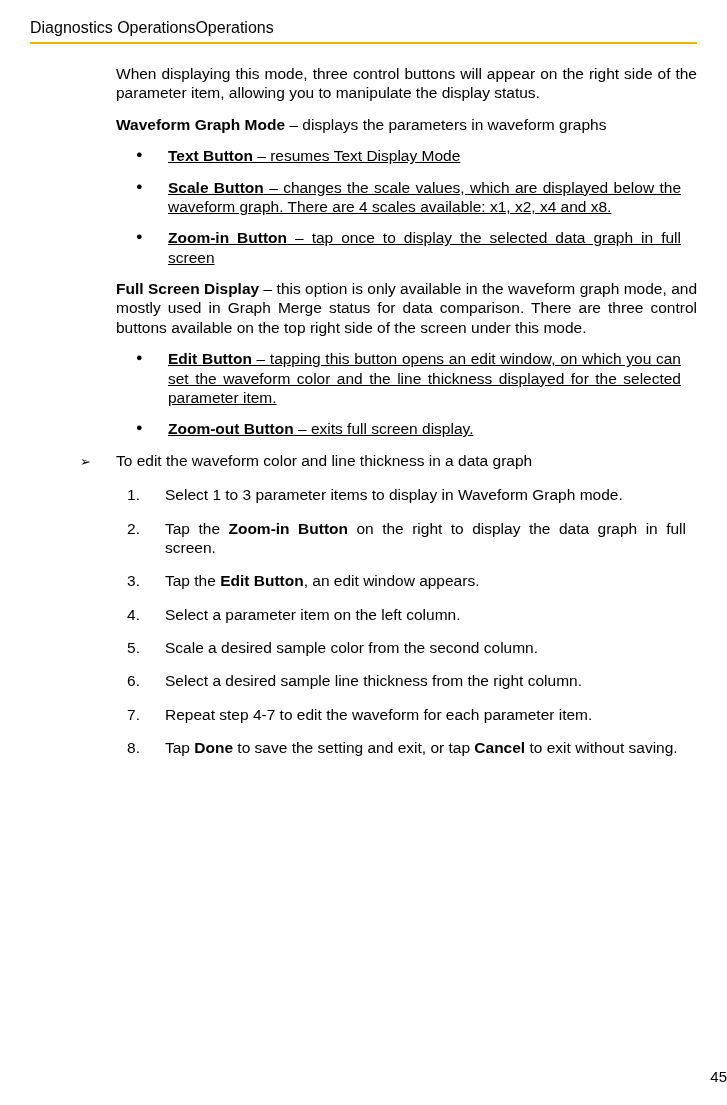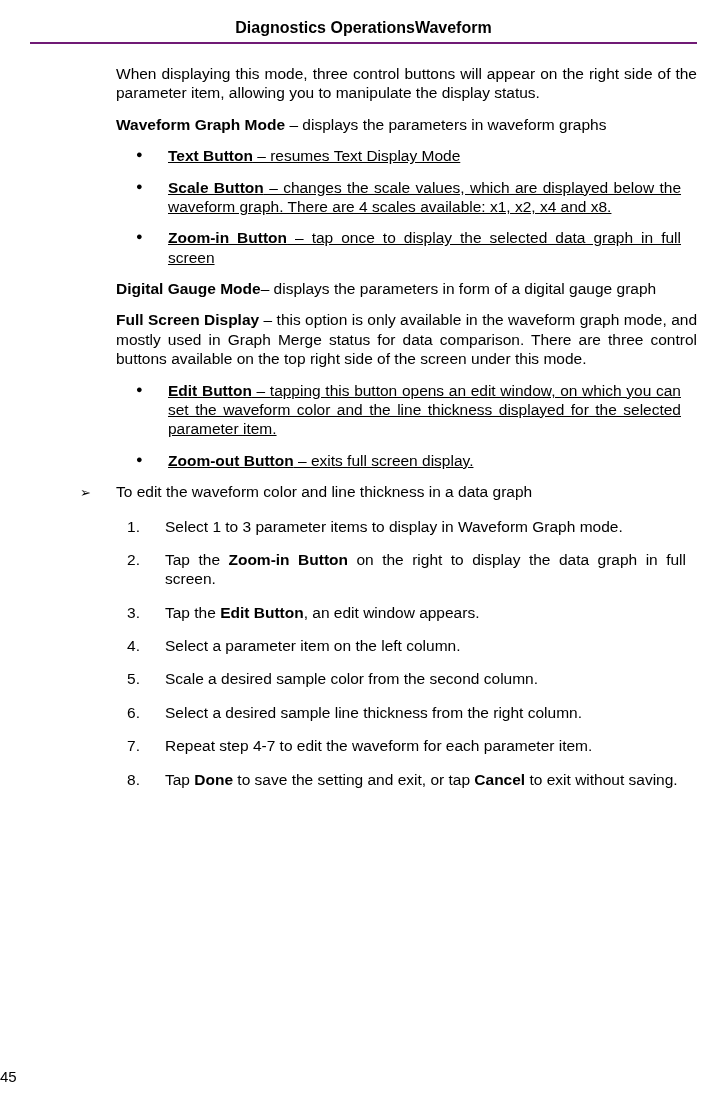--- a/index.html
+++ b/index.html
@@ -13,25 +13,25 @@
   }
   .page {
     width: 727px;
     height: 1105px;
     box-sizing: border-box;
     padding: 18px 30px 0 30px;
     position: relative;
   }
   .hdr {
     display: flex;
-    justify-content: center;
-    font-weight: bold;
+    justify-content: flex-start;
+    font-weight: normal;
     font-size: 16px;
     padding-bottom: 4px;
-    border-bottom: 2px solid #701a75;
+    border-bottom: 2px solid #eab308;
     margin-bottom: 20px;
   }
   .content {
     padding-left: 86px;
     padding-right: 0;
     text-align: justify;
   }
   .para { margin: 0 0 12px 0; }
   .bold { font-weight: bold; }
   .bullist { margin: 0 0 10px 0; padding: 0; }
@@ -74,51 +74,48 @@
     counter-increment: step;
     content: counter(step) ".";
     position: absolute;
     left: 0;
     top: 0;
   }
   .pageno {
     position: absolute;
     bottom: 18px;
     left: 0; right: 0;
-    text-align: left;
+    text-align: right;
     font-size: 15px;
   }
 </style>
 </head>
 <body>
 
 <div class="page">
 
   <div class="hdr">
     <span>Diagnostics Operations</span>
-    <span>Waveform</span>
+    <span>Operations</span>
   </div>
 
   <div class="content">
 
     <p class="para">When displaying this mode, three control buttons will appear on the right side of the parameter item, allowing you to manipulate the display status.</p>
 
     <p class="para">
       <span class="bold">Waveform Graph Mode</span><span> – displays the parameters in waveform graphs</span>
     </p>
 
     <ul class="bullist">
       <li><span class="bold">Text Button</span><span> – resumes Text Display Mode</span></li>
       <li><span class="bold">Scale Button</span><span> – changes the scale values, which are displayed below the waveform graph. There are 4 scales available: x1, x2, x4 and x8.</span></li>
       <li><span class="bold">Zoom-in Button</span><span> – tap once to display the selected data graph in full screen</span></li>
     </ul>
 
-    <p class="para">
-      <span class="bold">Digital Gauge Mode</span><span>– displays the parameters in form of a digital gauge graph</span>
-    </p>
 
     <p class="para">
       <span class="bold">Full Screen Display</span><span> – this option is only available in the waveform graph mode, and mostly used in Graph Merge status for data comparison. There are three control buttons available on the top right side of the screen under this mode.</span>
     </p>
 
     <ul class="bullist">
       <li><span class="bold">Edit Button</span><span> – tapping this button opens an edit window, on which you can set the waveform color and the line thickness displayed for the selected parameter item.</span></li>
       <li><span class="bold">Zoom-out Button</span><span> – exits full screen display.</span></li>
     </ul>
 

